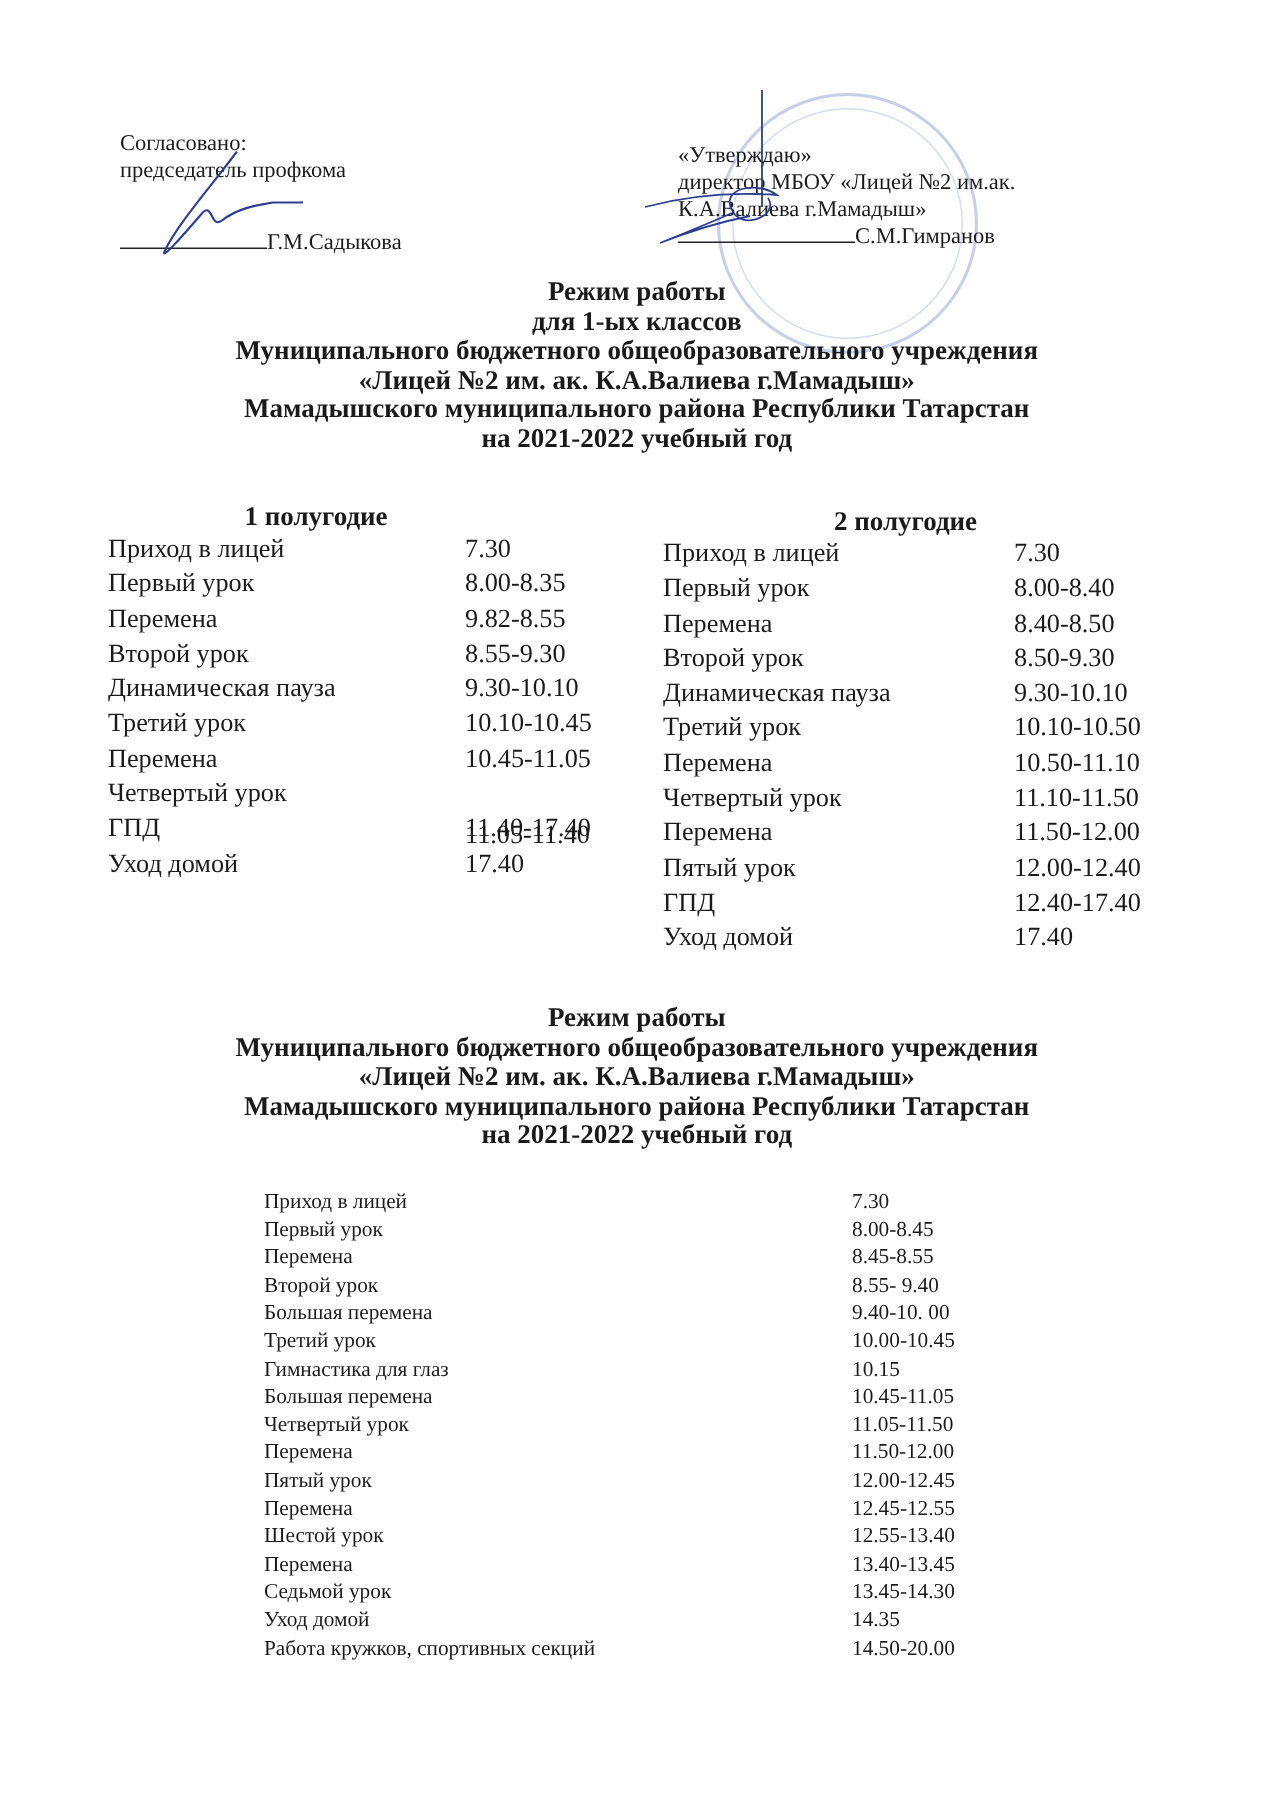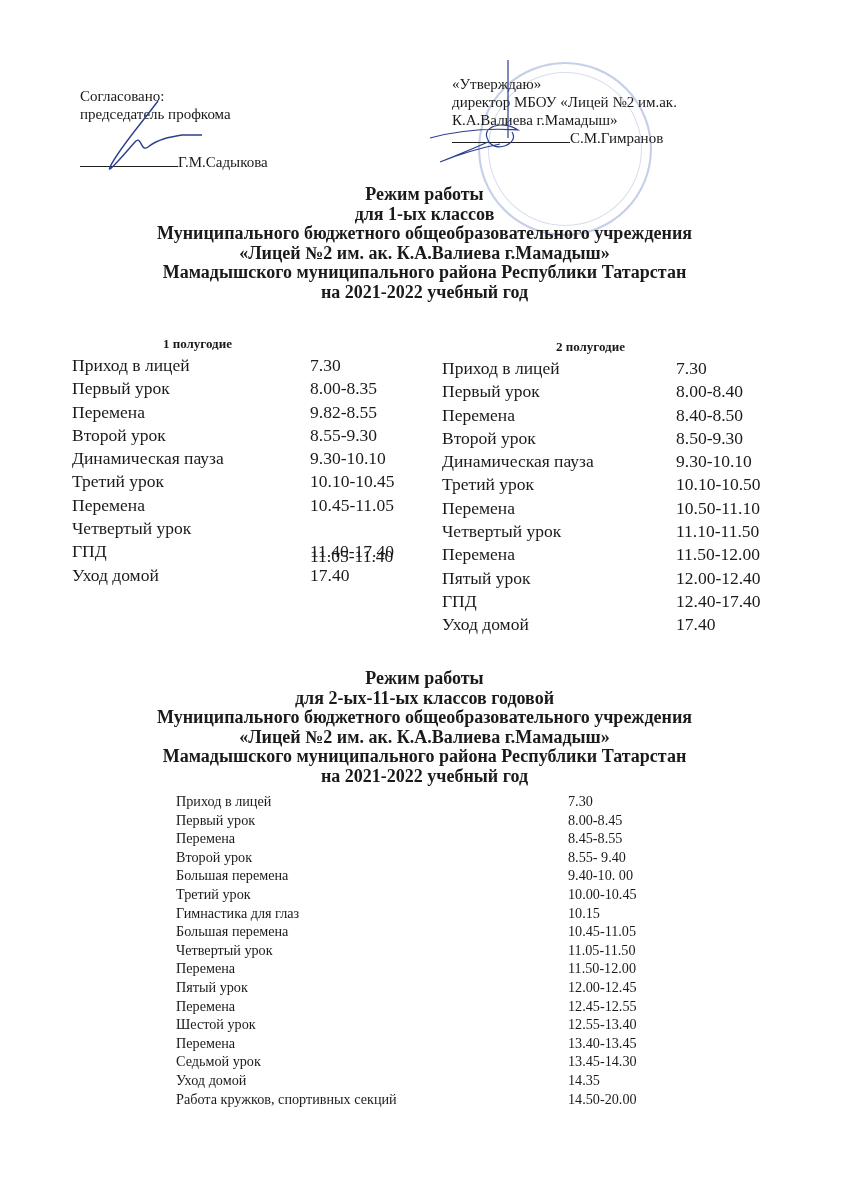--- a/index.html
+++ b/index.html
@@ -21,21 +21,21 @@
     position: absolute; left: 36px; top: 105px; width: 100px; text-align: center;
     font-family: "Liberation Sans", sans-serif; font-size: 9px; line-height: 12px;
     color: rgba(90,120,190,0.45);
   }
   .heading {
     position: absolute; left: 0; width: 849px; text-align: center;
     font-weight: bold; font-size: 18px; line-height: 19.5px;
   }
   .heading div { white-space: nowrap; }
   .half-title {
-    position: absolute; font-weight: bold; font-size: 13px; line-height: 20px;
+    position: absolute; font-weight: bold; font-size: 18px; line-height: 20px;
   }
   .sched { position: absolute; font-size: 17.5px; line-height: 23.3px; }
   .row { display: flex; white-space: nowrap; }
   .row .lbl { flex: 0 0 auto; }
   .row .val { position: absolute; }
   .sched2 { position: absolute; left: 176px; top: 792px; font-size: 14.2px; line-height: 18.6px; }
   .sched2 .row { position: relative; height: 18.6px; }
   .sched2 .val { left: 392px; }
 </style>
 </head>
@@ -52,21 +52,21 @@
   <div>Согласовано:</div>
   <div>председатель  профкома</div>
   <div style="margin-top:30px;">
     <span class="sigline" style="width:98px;"></span><span>Г.М.Садыкова</span>
   </div>
 </div>
 <svg class="signature" style="left:100px; top:95px;" width="110" height="80">
   <path d="M58 6 C40 30, 18 55, 10 72 C6 80, 22 62, 34 48 C42 38, 40 58, 48 52 C58 44, 70 42, 82 40 L102 40" fill="none" stroke="#2c3e8f" stroke-width="1.4"></path>
 </svg>
 
-<div class="abs approval" style="left:452px; top:60px;">
+<div class="abs approval" style="left:452px; top:80px;">
   <div>«Утверждаю»</div>
   <div>директор МБОУ «Лицей №2 им.ак.</div>
   <div>К.А.Валиева г.Мамадыш»</div>
   <div>
     <span class="sigline" style="width:118px;"></span><span>С.М.Гимранов</span>
   </div>
 </div>
 <svg class="signature" style="left:400px; top:58px;" width="140" height="110">
   <path d="M108 2 L108 80 M30 80 C60 72, 90 70, 118 72 C104 62, 80 68, 88 82 C94 96, 120 86, 112 74 M88 84 C70 92, 50 100, 40 104 C60 96, 80 90, 100 86" fill="none" stroke="#2c3e8f" stroke-width="1.2"></path>
 </svg>
@@ -171,21 +171,20 @@
       <span class="val" style="left:234px;">12.40-17.40</span>
     </div>
   <div class="row" style="position:relative;">
       <span class="lbl">Уход домой</span>
       <span class="val" style="left:234px;">17.40</span>
     </div>
 </div>
 
 <div class="heading" style="top:669px;">
   <div>Режим работы</div>
-  <div>для 2-ых-11-ых классов годовой</div>
   <div>Муниципального бюджетного общеобразовательного учреждения</div>
   <div>«Лицей №2 им. ак. К.А.Валиева г.Мамадыш»</div>
   <div>Мамадышского муниципального района Республики Татарстан</div>
   <div>на 2021-2022 учебный год</div>
 </div>
 
 <div class="sched2">
   <div class="row">
       <span class="lbl">Приход в лицей</span>
       <span class="val">7.30</span>

